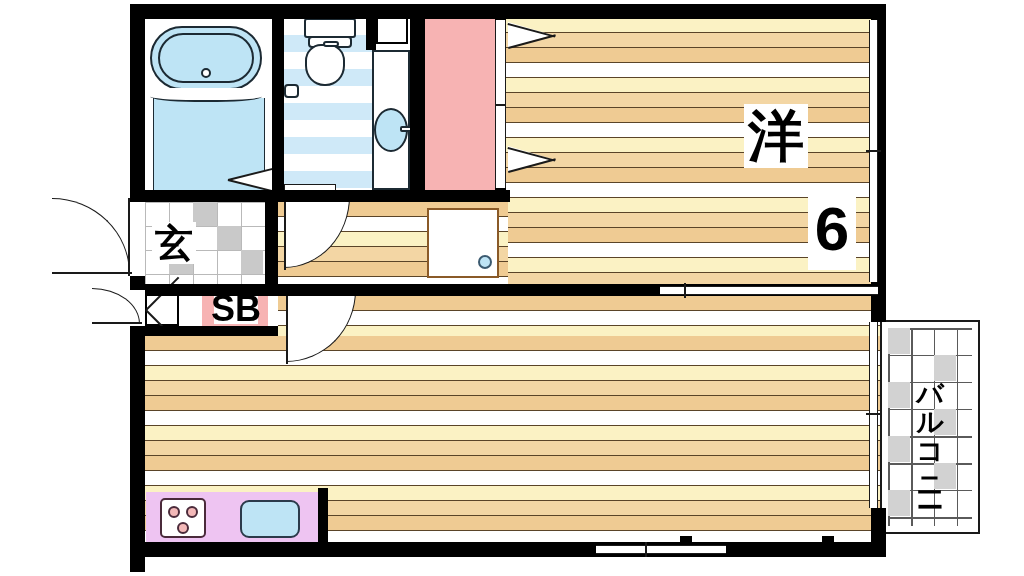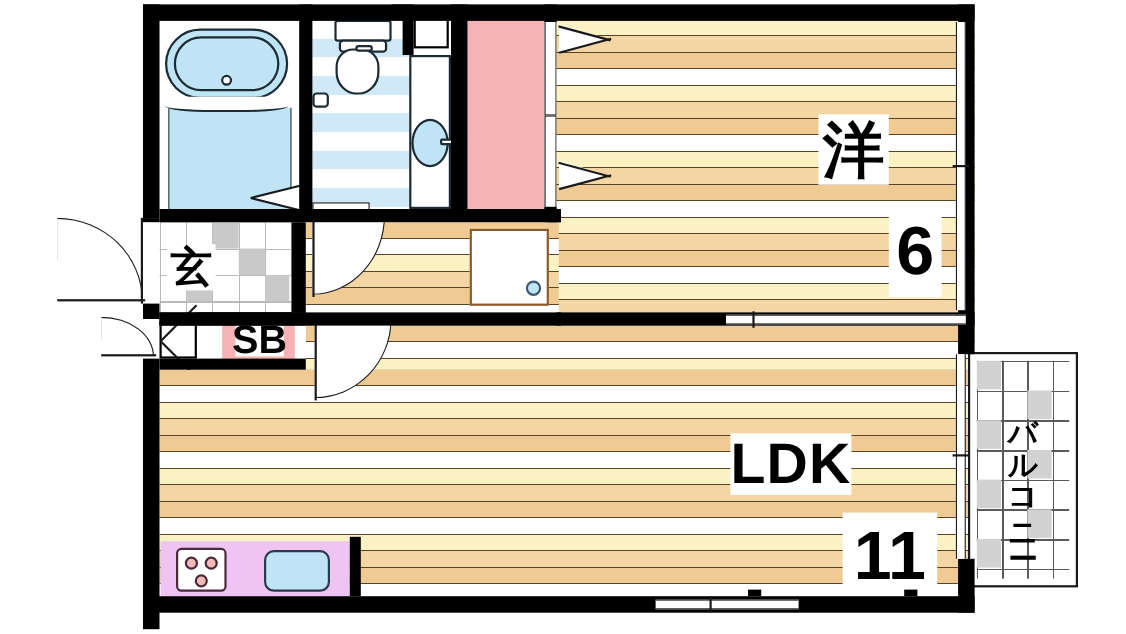--- a/index.html
+++ b/index.html
@@ -197,22 +197,20 @@
   <div class="abs arc arc-br" style="left:284px;top:196px;width:66px;height:72px;border-left:0;border-top:0;background:#ffffff;"></div>
   <div class="abs thinline" style="left:284px;top:196px;width:2px;height:74px;"></div>
 
   <div class="abs wm" style="left:427px;top:208px;width:72px;height:70px;"></div>
   <div class="abs wm-drain" style="left:478px;top:255px;width:14px;height:14px;"></div>
 
   <div class="abs floor-wood2" style="left:145px;top:336px;width:741px;height:206px;"></div>
 
   <div class="abs floor-wood2" style="left:278px;top:296px;width:608px;height:40px;"></div>
 
-  <div class="abs lbl lbl-ldk" style="left:664px;top:394px;width:110px;height:56px;">LDK</div>
-  <div class="abs lbl lbl-ldk-num" style="left:766px;top:466px;width:86px;height:80px;">11</div>
 
   <div class="abs arc arc-br" style="left:286px;top:290px;width:70px;height:72px;border-left:0;border-top:0;background:#ffffff;"></div>
   <div class="abs thinline" style="left:286px;top:290px;width:2px;height:74px;"></div>
 
   <div class="abs fill-purple" style="left:146px;top:492px;width:172px;height:50px;"></div>
   <div class="abs stove" style="left:160px;top:498px;width:46px;height:40px;"></div>
   <div class="abs burner" style="left:168px;top:506px;width:12px;height:12px;"></div>
   <div class="abs burner" style="left:186px;top:506px;width:12px;height:12px;"></div>
   <div class="abs burner" style="left:177px;top:522px;width:12px;height:12px;"></div>
   <div class="abs sink" style="left:240px;top:500px;width:60px;height:38px;"></div>

